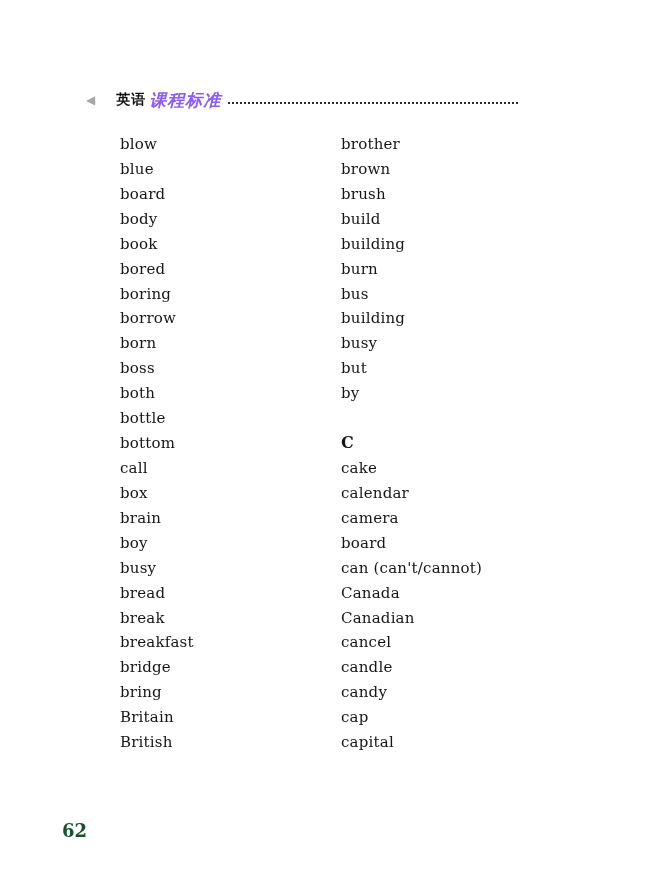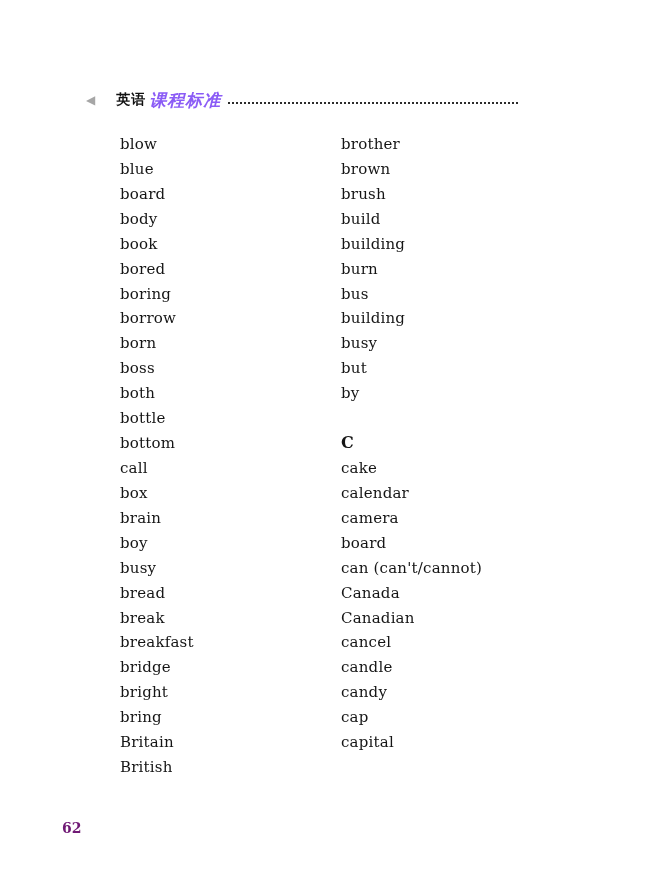--- a/index.html
+++ b/index.html
@@ -79,23 +79,23 @@
     font-weight: 700;
     font-size: 16px;
   }
   .word-row.blank { visibility: hidden; }
 
   
   .page-number {
     position: absolute;
     left: 62px;
     top: 820px;
-    font-size: 14px;
+    font-size: 18px;
     font-weight: 700;
-    color: #701a75;
+    color: #14532d;
   }
 </style>
 </head>
 <body>
 
 <div class="page">
 
   <header class="page-header">
     <span class="tri">◀</span>
     <span class="title-bold">英语</span>
@@ -120,21 +120,20 @@
         <div class="word-row">bottom</div>
         <div class="word-row">call</div>
         <div class="word-row">box</div>
         <div class="word-row">brain</div>
         <div class="word-row">boy</div>
         <div class="word-row">busy</div>
         <div class="word-row">bread</div>
         <div class="word-row">break</div>
         <div class="word-row">breakfast</div>
         <div class="word-row">bridge</div>
-        <div class="word-row">bright</div>
         <div class="word-row">bring</div>
         <div class="word-row">Britain</div>
         <div class="word-row">British</div>
       </div>
     <div class="col" id="col-right">
         <div class="word-row">brother</div>
         <div class="word-row">brown</div>
         <div class="word-row">brush</div>
         <div class="word-row">build</div>
         <div class="word-row">building</div>

